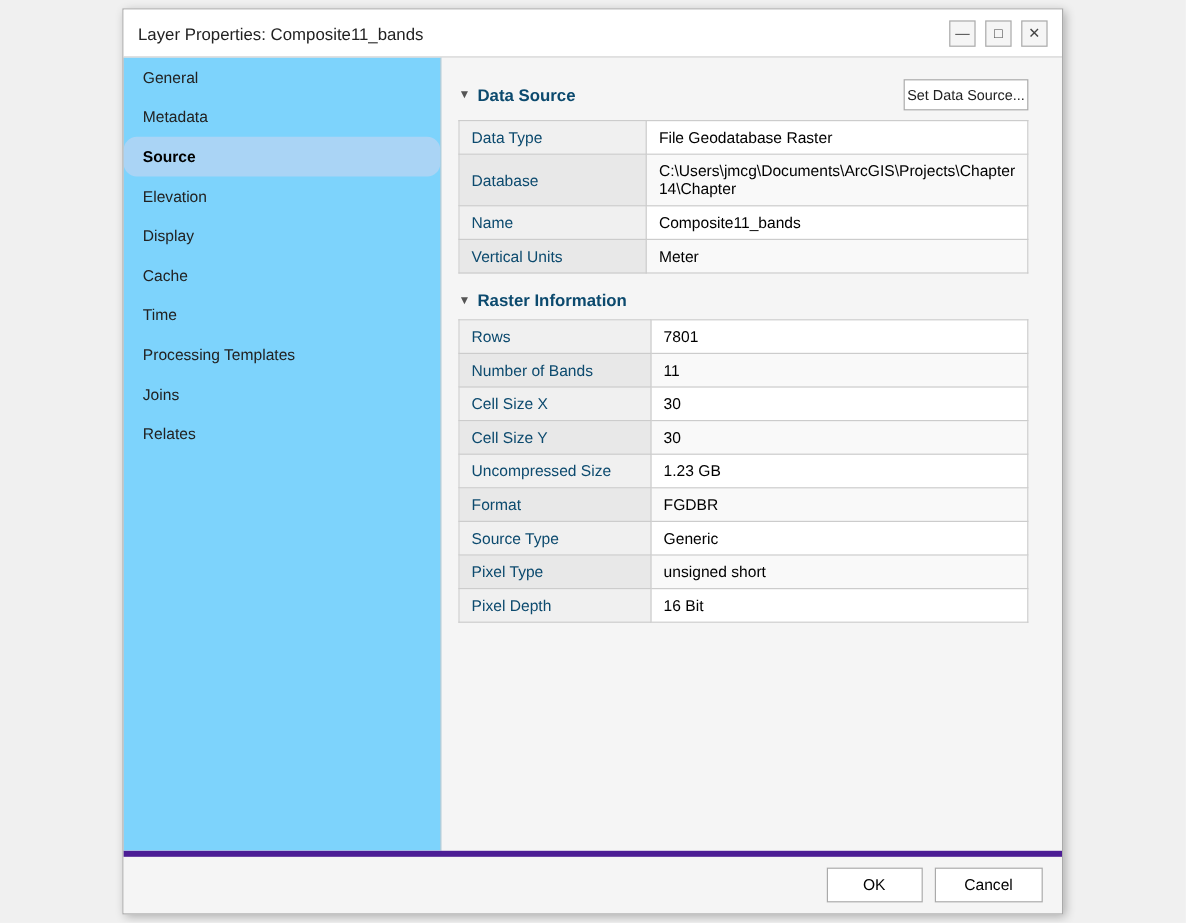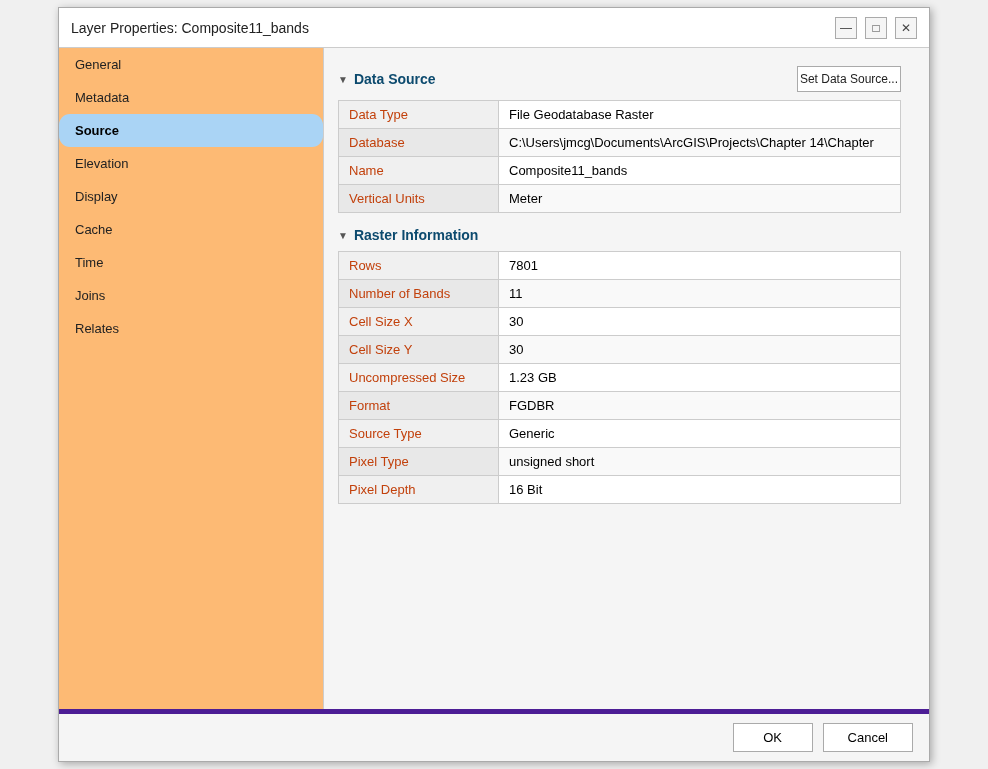--- a/index.html
+++ b/index.html
@@ -7,21 +7,21 @@
       font-family: 'Segoe UI', Arial, sans-serif;
       font-size: 13px;
       background: #f0f0f0;
       display: flex;
       justify-content: center;
       align-items: center;
       width: 988px;
       height: 769px;
     }
     .dialog {
-      width: 872px;
+      width: 784px;
       height: 755px;
       background: #f5f5f5;
       border: 1px solid #aaa;
       box-shadow: 2px 2px 8px rgba(0,0,0,0.3);
       display: flex;
       flex-direction: column;
     }
     .title-bar {
       background: #fff;
       border-bottom: 1px solid #ccc;
@@ -52,21 +52,21 @@
       font-size: 12px;
       color: #444;
     }
     .main-content {
       display: flex;
       flex: 1;
       overflow: hidden;
     }
     .sidebar {
       width: 265px;
-      background: #fdba74;
+      background: #7dd3fc;
       border-right: 1px solid #ccc;
       display: flex;
       flex-direction: column;
       overflow-y: auto;
     }
     .sidebar-item {
       padding: 9px 16px;
       cursor: pointer;
       color: #222;
       font-size: 13px;
@@ -126,21 +126,21 @@
     }
     .table tr td {
       border: 1px solid #ccc;
       padding: 6px 10px;
       vertical-align: middle;
       font-size: 13px;
     }
     .table tr td:first-child {
       width: 160px;
       background: #f0f0f0;
-      color: #c2410c;
+      color: #0c4a6e;
       font-weight: normal;
     }
     .table tr:nth-child(even) td:first-child { background: #e8e8e8; }
     .table tr:nth-child(even) td:last-child { background: #f9f9f9; }
     .footer {
       padding: 10px 16px;
       background: #f5f5f5;
       border-top: 5px solid #4c1d95;
       display: flex;
       justify-content: flex-end;
@@ -177,20 +177,21 @@
   <div class="main-content">
 
     <div class="sidebar">
     <div class="sidebar-item">General</div>
         <div class="sidebar-item">Metadata</div>
         <div class="sidebar-item active">Source</div>
         <div class="sidebar-item">Elevation</div>
         <div class="sidebar-item">Display</div>
         <div class="sidebar-item">Cache</div>
         <div class="sidebar-item">Time</div>
+        <div class="sidebar-item">Processing Templates</div>
         <div class="sidebar-item">Joins</div>
         <div class="sidebar-item">Relates</div>
       </div>
 
     <div class="content-area">
       <div class="content-scroll">
         <div class="content-inner">
 
           <div class="section-header">
             <span class="collapse-icon">▼</span>

